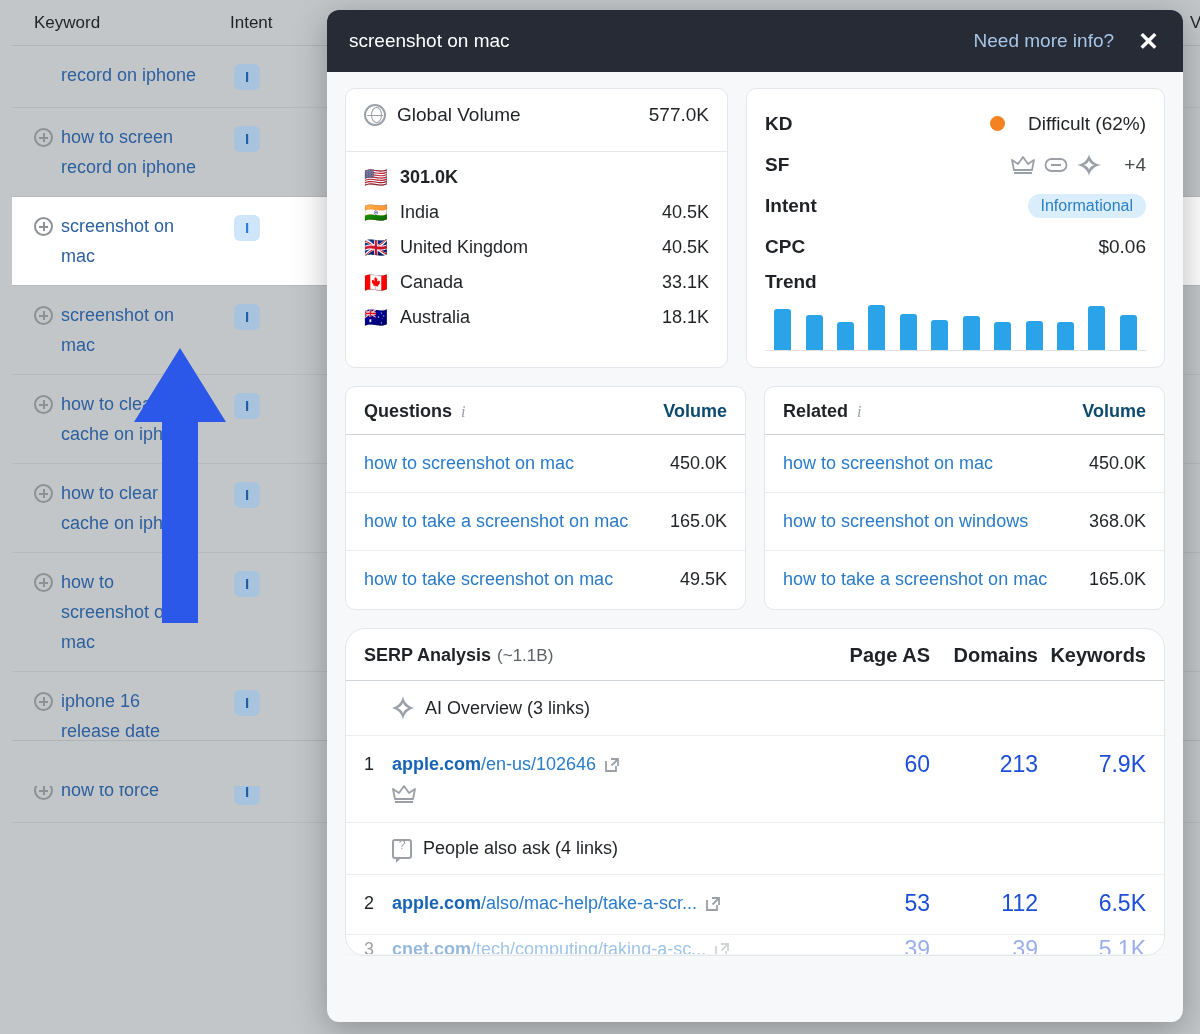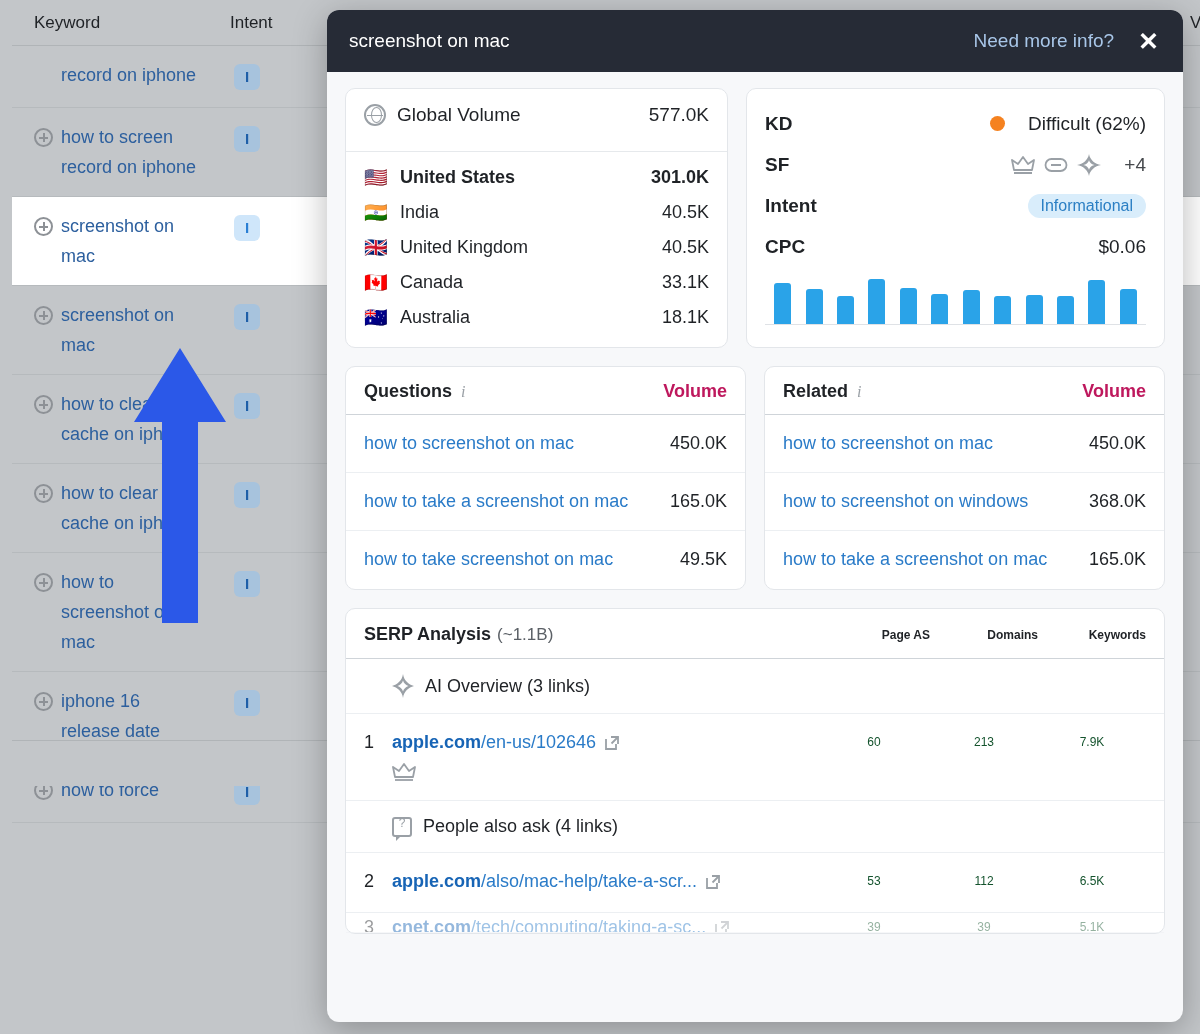--- a/index.html
+++ b/index.html
@@ -178,43 +178,43 @@
     display: flex; align-items: center;
     padding: 14px 18px 12px 18px;
     border-bottom: 1px solid #cfd4d9;
   }
   .qr-title { font-size: 18px; font-weight: bold; color: #1f2226; }
   .info-i {
     margin-left: 9px; color: #9aa0a6; font-size: 16px; font-style: italic;
     font-family: "Liberation Serif", serif;
   }
   .qr-head .spacer { flex: 1; }
-  .qr-vol-head { font-size: 18px; font-weight: bold; color: #be185d; }
+  .qr-vol-head { font-size: 18px; font-weight: bold; color: #0c4a6e; }
 
   .qr-row {
     display: flex; align-items: flex-start; gap: 10px;
     padding: 13px 18px;
     border-bottom: 1px solid #eceff2;
     min-height: 58px;
   }
   .qr-row:last-child { border-bottom: none; }
   .qr-kw { flex: 1; font-size: 18px; line-height: 30px; color: #2a7bc8; cursor: pointer; }
   .qr-num { font-size: 18px; color: #1f2226; line-height: 30px; white-space: nowrap; }
 
   
-  .serp-card { margin-top: 18px; }
+  .serp-card { margin-top: 18px; border-radius: 20px; }
   .serp-head {
     display: flex; align-items: center;
     padding: 15px 18px 13px 18px;
     border-bottom: 1px solid #cfd4d9;
   }
   .serp-title { font-size: 18px; font-weight: bold; color: #1f2226; }
   .serp-count { font-size: 17px; color: #5b6066; margin-left: 6px; font-weight: normal; }
   .serp-head .spacer { flex: 1; }
-  .serp-col { font-size: 12px; font-weight: bold; color: #1f2226; text-align: right; }
+  .serp-col { font-size: 20px; font-weight: bold; color: #1f2226; text-align: right; }
   .c-pageas { width: 112px; }
   .c-domains { width: 108px; }
   .c-keywords { width: 108px; }
 
   .serp-feature {
     display: flex; align-items: center;
     padding: 15px 18px 15px 46px;
     border-bottom: 1px solid #eceff2;
     font-size: 18px; color: #1f2226; gap: 11px;
   }
@@ -222,21 +222,21 @@
     display: flex; align-items: flex-start;
     padding: 14px 18px;
     border-bottom: 1px solid #eceff2;
     min-height: 56px;
   }
   .serp-rank { width: 28px; font-size: 18px; color: #1f2226; line-height: 28px; }
   .serp-urlwrap { flex: 1; min-width: 0; }
   .serp-url { font-size: 18px; line-height: 28px; color: #2a7bc8; white-space: nowrap; }
   .serp-url b { color: #1764b5; }
   .ext-link { display:inline-block; margin-left: 7px; vertical-align: -3px; }
-  .serp-val { font-size: 12px; color: #14532d; text-align: center; line-height: 28px; }
+  .serp-val { font-size: 23px; color: #1d4ed8; text-align: right; line-height: 28px; }
 
   .paa-icon { width:20px; height:20px; border:2px solid #9aa0a6; border-radius:3px; position:relative; flex:0 0 auto;}
   .paa-icon::after{ content:"?"; position:absolute; left:0; right:0; top:-3px; text-align:center;
                     font-size:12px; color:#9aa0a6; }
   .paa-icon::before{ content:""; position:absolute; left:2px; bottom:-6px; border-left:5px solid #9aa0a6;
                      border-bottom:5px solid transparent; }
 
   
   .serp-row.clipped { opacity: .45; height: 20px; min-height:0; overflow:hidden; padding-top:0; padding-bottom:0;}
 
@@ -354,21 +354,20 @@
 
         <div class="card">
           <div class="vol-head">
             <span class="globe"></span>
             <span class="vol-head-label">Global Volume</span>
             <span class="vol-head-val">577.0K</span>
           </div>
           <div id="country-list" style="padding:8px 0 12px 0;">
               <div class="country-row bold">
                 <span class="flag">🇺🇸</span>
-                <span class="cname">United States</span>
                 <span>301.0K</span>
               </div>
               <div class="country-row">
                 <span class="flag">🇮🇳</span>
                 <span class="cname">India</span>
                 <span>40.5K</span>
               </div>
               <div class="country-row">
                 <span class="flag">🇬🇧</span>
                 <span class="cname">United Kingdom</span>
@@ -420,20 +419,21 @@
           <div class="kd-line">
             <span class="kd-label">Intent</span>
             <span class="intent-pill">Informational</span>
           </div>
 
           <div class="kd-line">
             <span class="kd-label">CPC</span>
             <span class="kd-val">$0.06</span>
           </div>
 
+          <div class="trend-label">Trend</div>
           <div class="trend-chart" id="trend-chart">
               <div class="trend-bar-slot">
                 <div class="trend-bar" title="88" style="height: 88%; background: rgb(42, 163, 232);"></div>
               </div>
               <div class="trend-bar-slot">
                 <div class="trend-bar" title="74" style="height: 74%; background: rgb(42, 163, 232);"></div>
               </div>
               <div class="trend-bar-slot">
                 <div class="trend-bar" title="60" style="height: 60%; background: rgb(42, 163, 232);"></div>
               </div>

